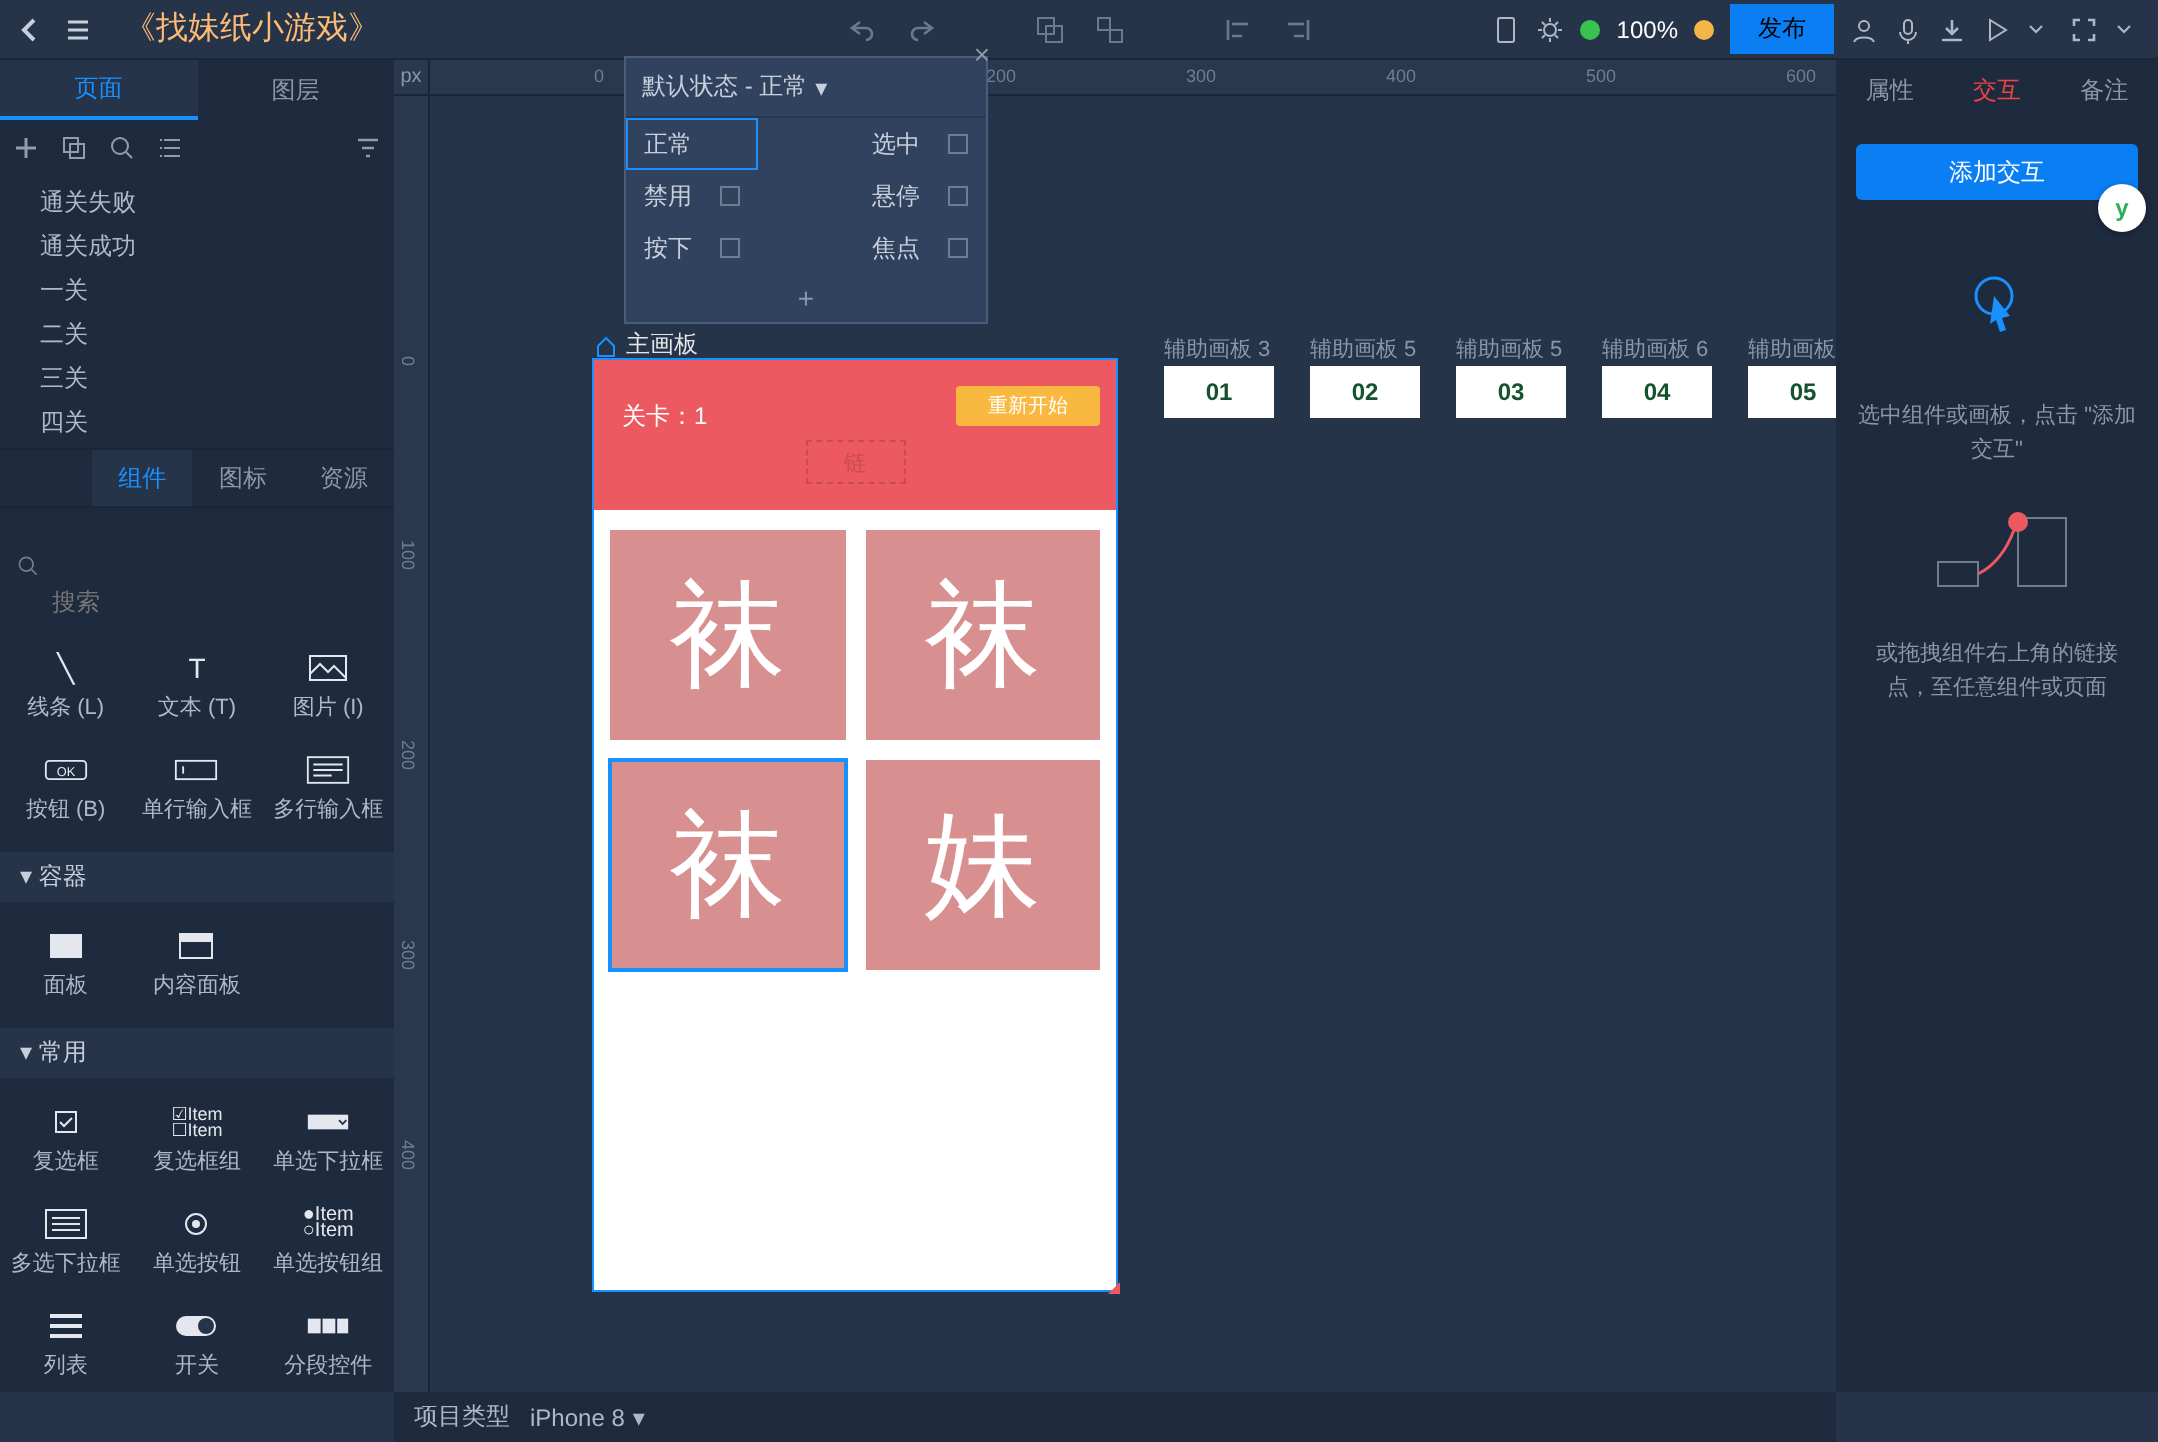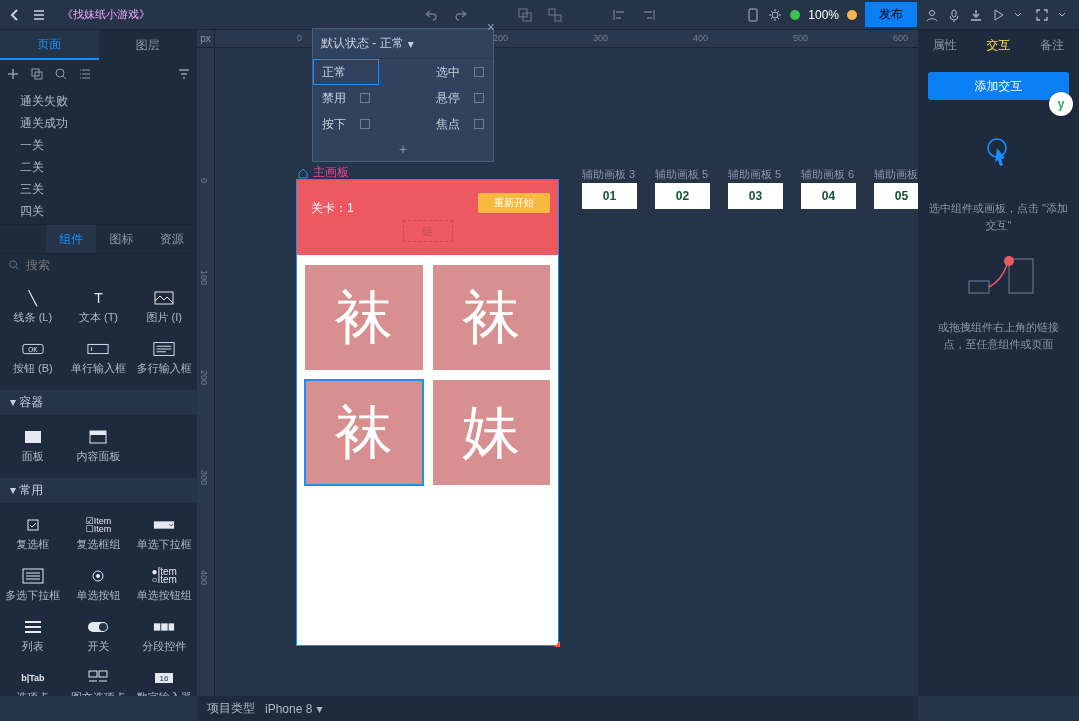--- a/index.html
+++ b/index.html
@@ -1,20 +1,20 @@
 <!DOCTYPE html>
 <html><head>
 <meta charset="utf-8">
 <style>
 * { box-sizing: border-box; margin: 0; padding: 0; font-family: "Microsoft YaHei", sans-serif; }
 body { background: #26344a; color: #aeb9c8; font-size: 12px; overflow: hidden; width: 1079px; height: 721px; position: relative; }
 .topbar { height: 30px; background: #26344a; display: flex; align-items: center; padding: 0 8px; border-bottom: 1px solid #1a2536; position: relative; }
 .topbar .tb-left { display: flex; align-items: center; gap: 10px; }
 .topbar .tb-left .icon { width: 14px; height: 14px; cursor: pointer; }
-.topbar .title { color: #f0abfc; font-size: 11px; margin-left: 6px; }
+.topbar .title { color: #fdba74; font-size: 16px; margin-left: 6px; }
 .topbar .tb-center { position: absolute; left: 50%; transform: translateX(-50%); display: flex; gap: 16px; align-items: center; }
 .topbar .tb-center .ico { width: 14px; height: 14px; opacity: .7; cursor: pointer; }
 .topbar .tb-right { margin-left: auto; display: flex; align-items: center; gap: 8px; }
 .topbar .tb-right .ico { width: 14px; height: 14px; cursor: pointer; opacity: .85; }
 .dot-green { width: 10px; height: 10px; border-radius: 50%; background: #3ac24f; }
 .dot-yellow { width: 10px; height: 10px; border-radius: 50%; background: #f4b549; }
 .percent { color: #fff; font-size: 12px; }
 .publish-btn { background: #0a7ef3; color: #000000; padding: 4px 14px; border-radius: 0; font-size: 12px; cursor: pointer; }
 .body { display: flex; height: calc(721px - 30px - 25px); }
 .leftpanel { width: 197px; background: #1e2a3e; display: flex; flex-direction: column; }
@@ -23,33 +23,33 @@
 .lp-tabs .tab.active { color: #1890ff; border-bottom: 2px solid #1890ff; background: #26344a; }
 .lp-iconrow { display: flex; align-items: center; height: 28px; padding: 0 6px; gap: 10px; }
 .lp-iconrow .lico { width: 14px; height: 14px; cursor: pointer; opacity: .8; }
 .lp-iconrow .spacer { flex: 1; }
 .lp-list { padding: 2px 0; }
 .lp-list .item { height: 22px; display: flex; align-items: center; padding-left: 20px; cursor: pointer; font-size: 12px; color: #aeb9c8; }
 .lp-sec-tabs { display: flex; height: 30px; border-top: 1px solid #1a2536; border-bottom: 1px solid #1a2536; padding-left: 46px; }
 .lp-sec-tabs .tab { flex: 1; display: flex; align-items: center; justify-content: center; color: #8a96a9; cursor: pointer; font-size: 12px; }
 .lp-sec-tabs .tab.active { color: #1890ff; background: #26344a; }
 .lp-search { display: flex; align-items: center; padding: 4px 8px; gap: 6px; }
-.lp-search input { background: transparent; border: none; color: #aeb9c8; outline: none; font-size: 12px; width: 100%; }
+.lp-search input { background: transparent; border: none; color: #aeb9c8; outline: none; font-size: 12px; width: 100%; margin-top: 36px; }
 .comp-section { padding: 6px 0; display: flex; flex-wrap: wrap; }
 .comp-cell { width: 33.33%; display: flex; flex-direction: column; align-items: center; justify-content: center; gap: 4px; padding: 8px 0; cursor: pointer; }
 .comp-cell .cico { width: 22px; height: 16px; display: flex; align-items: center; justify-content: center; color: #e4e8ee; font-size: 14px; }
 .comp-cell .clbl { font-size: 11px; color: #aeb9c8; text-align: center; }
 .comp-header { width: 100%; background: #26344a; font-size: 12px; color: #c7cfdb; padding: 4px 10px; }
 .canvas-wrap { flex: 1; position: relative; background: #26344a; overflow: hidden; }
 .ruler-top { position: absolute; left: 18px; right: 0; top: 0; height: 18px; background: #2a384f; border-bottom: 1px solid #1a2536; }
 .ruler-left { position: absolute; left: 0; top: 18px; bottom: 0; width: 18px; background: #2a384f; border-right: 1px solid #1a2536; }
 .ruler-corner { position: absolute; left:0; top:0; width:18px; height:18px; background:#2a384f; border-right:1px solid #1a2536; border-bottom:1px solid #1a2536; color:#8a96a9; font-size:10px; display:flex; align-items:center; justify-content:center; }
 .ruler-tick { position: absolute; color: #6f7d91; font-size: 9px; }
 .canvas-area { position: absolute; left: 18px; top: 18px; right: 0; bottom: 0; }
-.artboard-label { color: #ec4899; font-size: 12px; position: absolute; display: flex; align-items: center; gap: 4px; cursor: pointer; }
+.artboard-label { color: #e5e5e5; font-size: 12px; position: absolute; display: flex; align-items: center; gap: 4px; cursor: pointer; }
 .artboard-label .home { width: 12px; height: 12px; }
 .main-artboard { position: absolute; left: 82px; top: 132px; width: 261px; height: 465px; background: #fff; box-shadow: 0 0 0 1px #1890ff; }
 .game-header { height: 75px; background: #ed5961; position: relative; }
 .level-text { position: absolute; left: 14px; top: 20px; color: #fff; font-size: 12px; }
 .restart-btn { position: absolute; right: 8px; top: 13px; background: #f9b840; color: #fff; font-size: 10px; padding: 3px 16px; border-radius: 2px; cursor: pointer; }
 .dashed-box { position: absolute; left: 50%; transform: translateX(-50%); top: 40px; width: 50px; height: 22px; border: 1px dashed #c94b52; display: flex; align-items: center; justify-content: center; color: #c94b52; font-size: 11px; }
 .card-grid { padding: 10px 8px; display: grid; grid-template-columns: 1fr 1fr; grid-template-rows: 1fr 1fr; gap: 10px; }
 .card { background: #d78f8f; color: #fff; display: flex; align-items: center; justify-content: center; font-size: 58px; height: 105px; cursor: pointer; }
 .card.selected { outline: 2px solid #1890ff; outline-offset: -1px; }
 .resize-dot { position: absolute; right: -2px; bottom: -2px; width: 0; height: 0; border-left: 6px solid transparent; border-bottom: 6px solid #ed5961; }
@@ -59,21 +59,21 @@
 .state-popup .sp-header { display: flex; align-items: center; padding: 6px 8px; font-size: 12px; color: #c7cfdb; border-bottom: 1px solid #2a384f; position: relative; }
 .state-popup .sp-header .close { position: absolute; right: -2px; top: -10px; color: #8a96a9; cursor: pointer; font-size: 14px; }
 .state-popup .sp-row { display: flex; gap: 48px; }
 .state-popup .sp-cell { width: 50%; height: 26px; display: flex; align-items: center; justify-content: space-between; padding: 0 8px; font-size: 12px; color: #c7cfdb; border: 1px solid transparent; cursor: pointer; }
 .state-popup .sp-cell.active { border: 1px solid #1890ff; }
 .chk { width: 10px; height: 10px; border: 1px solid #6f7d91; }
 .state-popup .sp-add { height: 24px; display: flex; align-items: center; justify-content: center; color: #8a96a9; font-size: 14px; cursor: pointer; }
 .rightpanel { width: 161px; background: #1e2a3e; display: flex; flex-direction: column; }
 .rp-tabs { display: flex; height: 30px; }
 .rp-tabs .tab { flex: 1; display: flex; align-items: center; justify-content: center; color: #8a96a9; cursor: pointer; font-size: 12px; }
-.rp-tabs .tab.active { color: #fde047; }
+.rp-tabs .tab.active { color: #ef4444; }
 .rp-addbtn { margin: 12px 10px; background: #0a7ef3; color: #fff; height: 28px; border-radius: 3px; display: flex; align-items: center; justify-content: center; cursor: pointer; font-size: 12px; }
 .rp-hint { text-align: center; font-size: 11px; color: #8a96a9; padding: 8px 10px; line-height: 1.5; }
 .rp-illus { display: flex; align-items: center; justify-content: center; height: 80px; }
 .footer { height: 25px; background: #1e2a3e; display: flex; align-items: center; padding: 0 10px; gap: 10px; font-size: 12px; color: #aeb9c8; position: absolute; left: 197px; bottom: 0; right: 161px; }
 .footer .fsel { display: flex; align-items: center; gap: 4px; cursor: pointer; }
 .yq-badge { position: absolute; right: 6px; top: 92px; width: 24px; height: 24px; border-radius: 50%; background: #fff; display: flex; align-items: center; justify-content: center; color: #2bb05a; font-weight: bold; font-size: 12px; box-shadow: 0 1px 3px rgba(0,0,0,.3); }
 svg { display: block; }
 </style>
 </head>
 <body>

